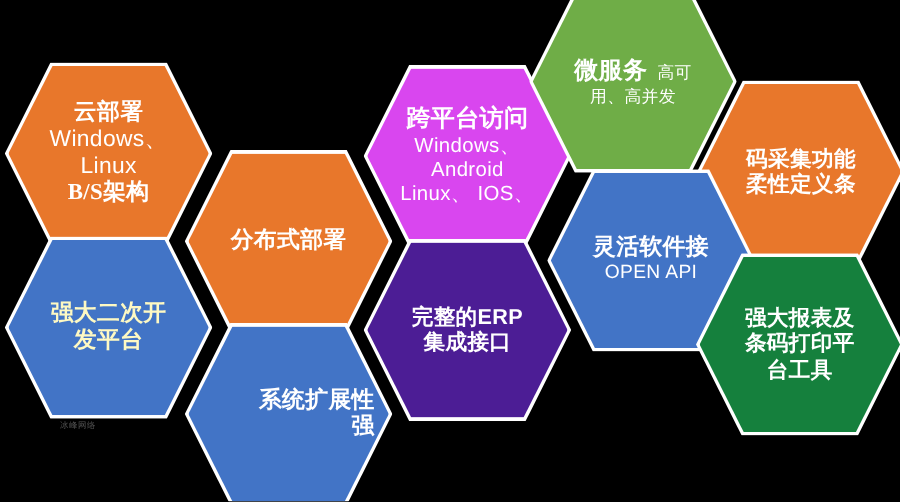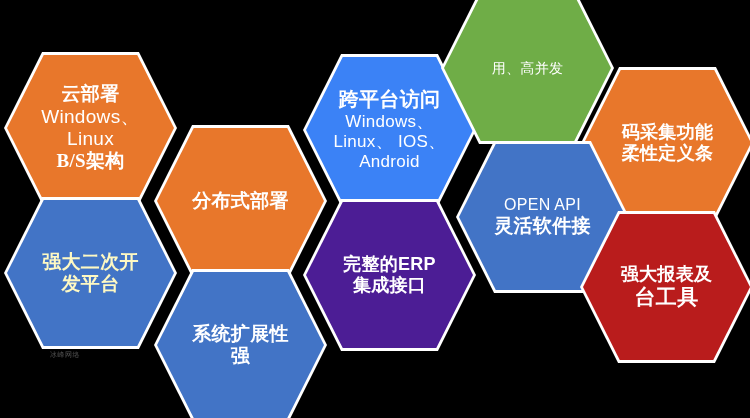--- a/index.html
+++ b/index.html
@@ -74,64 +74,66 @@
         <span class="ln ln-bold" style="font-size: 19px; font-family: Liberation Serif, serif;">B/S架构</span>
       </div>
     </div>
     <div class="hex-outer" style="left: 154px; top: 125px; width: 173px; height: 152px; background: rgb(255, 255, 255);"></div>
     <div class="hex" style="left: 157px; top: 128px; width: 167px; height: 146px; background: rgb(232, 119, 43);">
       <div class="hex-label" style="font-size: 19px; color: rgb(255, 255, 255);">
         <span class="ln ln-bold" style="font-size: 19px;">分布式部署</span>
       </div>
     </div>
     <div class="hex-outer" style="left: 303px; top: 54px; width: 173px; height: 152px; background: rgb(255, 255, 255);"></div>
-    <div class="hex" style="left: 306px; top: 57px; width: 167px; height: 146px; background: #3b82f6;">
+    <div class="hex" style="left: 306px; top: 57px; width: 167px; height: 146px; background: #d946ef;">
       <div class="hex-label" style="font-size: 18px; color: rgb(255, 255, 255);">
         <span class="ln ln-bold" style="font-size: 20px;">跨平台访问</span>
         <span class="ln ln-light" style="font-size: 17px;">Windows、</span>
+        <span class="ln ln-light" style="font-size: 17px;">Android</span>
         <span class="ln ln-light" style="font-size: 17px;">Linux、 IOS、</span>
-        <span class="ln ln-light" style="font-size: 17px;">Android</span>
       </div>
     </div>
     <div class="hex-outer" style="left: 441px; top: -8px; width: 173px; height: 152px; background: rgb(255, 255, 255);"></div>
     <div class="hex" style="left: 444px; top: -5px; width: 167px; height: 146px; background: rgb(111, 173, 71);">
       <div class="hex-label" style="font-size: 19px; color: rgb(255, 255, 255);">
+        <span class="ln ln-bold" style="font-size: 20px;">微服务<span class="inline-small" style="font-size: 14px;">&nbsp;&nbsp;高可</span></span>
         <span class="ln ln-light" style="font-size: 14px;">用、高并发</span>
       </div>
     </div>
     <div class="hex-outer" style="left: 581px; top: 67px; width: 173px; height: 152px; background: rgb(255, 255, 255);"></div>
     <div class="hex" style="left: 584px; top: 70px; width: 167px; height: 146px; background: rgb(232, 119, 43);">
       <div class="hex-label" style="font-size: 18px; color: rgb(255, 255, 255);">
         <span class="ln ln-bold" style="font-size: 18px;">码采集功能</span>
         <span class="ln ln-bold" style="font-size: 18px;">柔性定义条</span>
       </div>
     </div>
     <div class="hex-outer" style="left: 456px; top: 141px; width: 173px; height: 152px; background: rgb(255, 255, 255);"></div>
     <div class="hex" style="left: 459px; top: 144px; width: 167px; height: 146px; background: rgb(66, 116, 198);">
       <div class="hex-label" style="font-size: 19px; color: rgb(255, 255, 255);">
+        <span class="ln ln-bold" style="font-size: 19px;">灵活软件接</span>
         <span class="ln ln-light" style="font-size: 16px;">OPEN API</span>
-        <span class="ln ln-bold" style="font-size: 19px;">灵活软件接</span>
       </div>
     </div>
     <div class="hex-outer" style="left: 580px; top: 211px; width: 173px; height: 152px; background: rgb(255, 255, 255);"></div>
-    <div class="hex" style="left: 583px; top: 214px; width: 167px; height: 146px; background: #b91c1c;">
+    <div class="hex" style="left: 583px; top: 214px; width: 167px; height: 146px; background: #15803d;">
       <div class="hex-label" style="font-size: 18px; color: rgb(255, 255, 255);">
         <span class="ln ln-bold" style="font-size: 18px;">强大报表及</span>
-        <span class="ln ln-bold" style="font-size: 21px;">台工具</span>
+        <span class="ln ln-bold" style="font-size: 18px;">条码打印平</span>
+        <span class="ln ln-bold" style="font-size: 18px;">台工具</span>
       </div>
     </div>
     <div class="hex-outer" style="left: 303px; top: 199px; width: 173px; height: 152px; background: rgb(255, 255, 255);"></div>
     <div class="hex" style="left: 306px; top: 202px; width: 167px; height: 146px; background: #4c1d95;">
       <div class="hex-label" style="font-size: 18px; color: rgb(255, 255, 255);">
         <span class="ln ln-bold" style="font-size: 18px;">完整的ERP</span>
         <span class="ln ln-bold" style="font-size: 18px;">集成接口</span>
       </div>
     </div>
     <div class="hex-outer" style="left: 154px; top: 269px; width: 173px; height: 152px; background: rgb(255, 255, 255);"></div>
-    <div class="hex" style="left: 157px; top: 272px; width: 167px; height: 146px; background: rgb(66, 116, 198);">
+    <div class="hex" style="left: 157px; top: 272px; width: 167px; height: 146px; background: rgb(66, 116, 198); text-align: right;">
       <div class="hex-label" style="font-size: 19px; color: rgb(255, 255, 255);">
         <span class="ln ln-bold" style="font-size: 19px;">系统扩展性</span>
         <span class="ln ln-bold" style="font-size: 19px;">强</span>
       </div>
     </div>
     <div class="hex-outer" style="left: 4px; top: 197px; width: 173px; height: 152px; background: rgb(255, 255, 255);"></div>
     <div class="hex" style="left: 7px; top: 200px; width: 167px; height: 146px; background: rgb(66, 116, 198);">
       <div class="hex-label" style="font-size: 19px; color: #fef9c3;">
         <span class="ln ln-bold" style="font-size: 19px;">强大二次开</span>
         <span class="ln ln-bold" style="font-size: 19px;">发平台</span>

